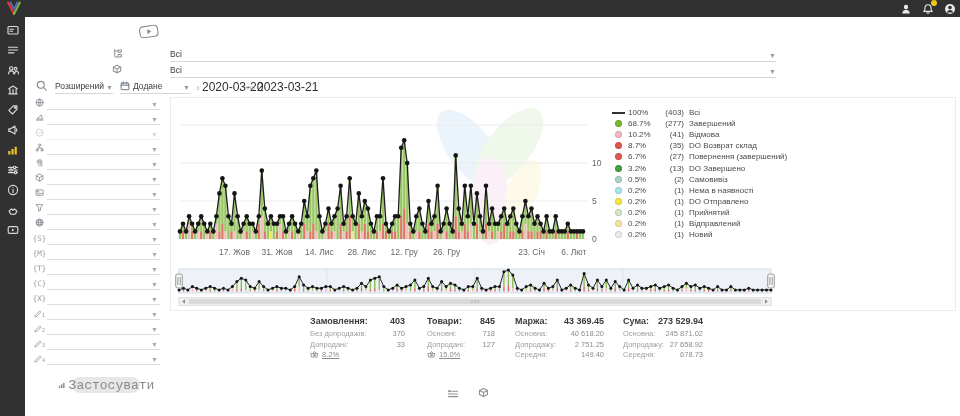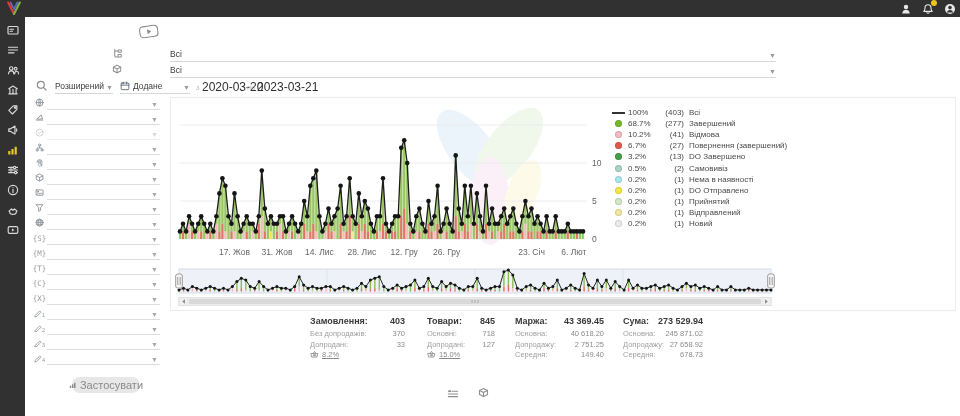--- a/index.html
+++ b/index.html
@@ -26,21 +26,21 @@
   .date-joiner{position:absolute;font-size:7.5px;color:#bdbdbd;}
   
   .fp-row{position:absolute;left:32px;width:128px;height:14px;display:flex;align-items:center;}
   .fp-ico{width:15px;color:#8f959b;display:flex;align-items:center;justify-content:center;font-size:7px;}
   .fp-field{flex:1;height:12px;border-bottom:1px solid #ddd;display:flex;align-items:flex-end;cursor:pointer;}
   .fp-field .caret{margin-left:auto;color:#a8a8a8;font-size:7px;line-height:9px;padding-right:2px;}
   .fp-row.faded{opacity:.45;}
   .fp-brace{font-family:"DejaVu Sans Mono",monospace;font-size:7.5px;color:#9a9a9a;}
   .pencil-sub{font-size:5.5px;color:#9a9a9a;margin-left:-1px;align-self:flex-end;}
   .apply-btn{position:absolute;left:72px;top:377px;width:68px;height:16px;border-radius:8px;background:#e7e7e7;
-             border:none;color:#8a8a8a;font-size:11px;font-family:Liberation Sans, sans-serif;
+             border:none;color:#8a8a8a;font-size:13px;font-family:Liberation Mono, monospace;
              display:flex;align-items:center;justify-content:center;gap:3px;cursor:pointer;}
   
   .card{position:absolute;left:170px;top:97px;width:786px;height:214px;border:1px solid #ececec;box-sizing:border-box;background:#fff;}
   #mainChart{position:absolute;left:0;top:0;}
   #navChart{position:absolute;left:0;top:166px;}
   .legend{position:absolute;left:437px;top:9px;display:flex;flex-direction:column;}
   .lg-row{display:flex;align-items:center;height:11.1px;font-size:8px;color:#4a4a4a;cursor:pointer;}
   .lg-marker{width:20px;display:flex;align-items:center;justify-content:center;}
   .lg-line{width:13px;height:2px;background:#333;}
   .lg-dot{width:7px;height:7px;border-radius:50%;border:1px solid rgba(0,0,0,.12);box-sizing:border-box;}
@@ -835,20 +835,28 @@
             <span class="lg-dot" style="background:#f4bac3"></span>
           </span>
           <span class="lg-pct">10.2%</span>
           <span class="lg-count">(41)</span>
           <span class="lg-label">Відмова</span>
         </div>
         <div class="lg-row">
           <span class="lg-marker">
             <span class="lg-dot" style="background:#e2574c"></span>
           </span>
+          <span class="lg-pct">8.7%</span>
+          <span class="lg-count">(35)</span>
+          <span class="lg-label">DO Возврат склад</span>
+        </div>
+        <div class="lg-row">
+          <span class="lg-marker">
+            <span class="lg-dot" style="background:#e2574c"></span>
+          </span>
           <span class="lg-pct">6.7%</span>
           <span class="lg-count">(27)</span>
           <span class="lg-label">Повернення (завершений)</span>
         </div>
         <div class="lg-row">
           <span class="lg-marker">
             <span class="lg-dot" style="background:#43a047"></span>
           </span>
           <span class="lg-pct">3.2%</span>
           <span class="lg-count">(13)</span>

